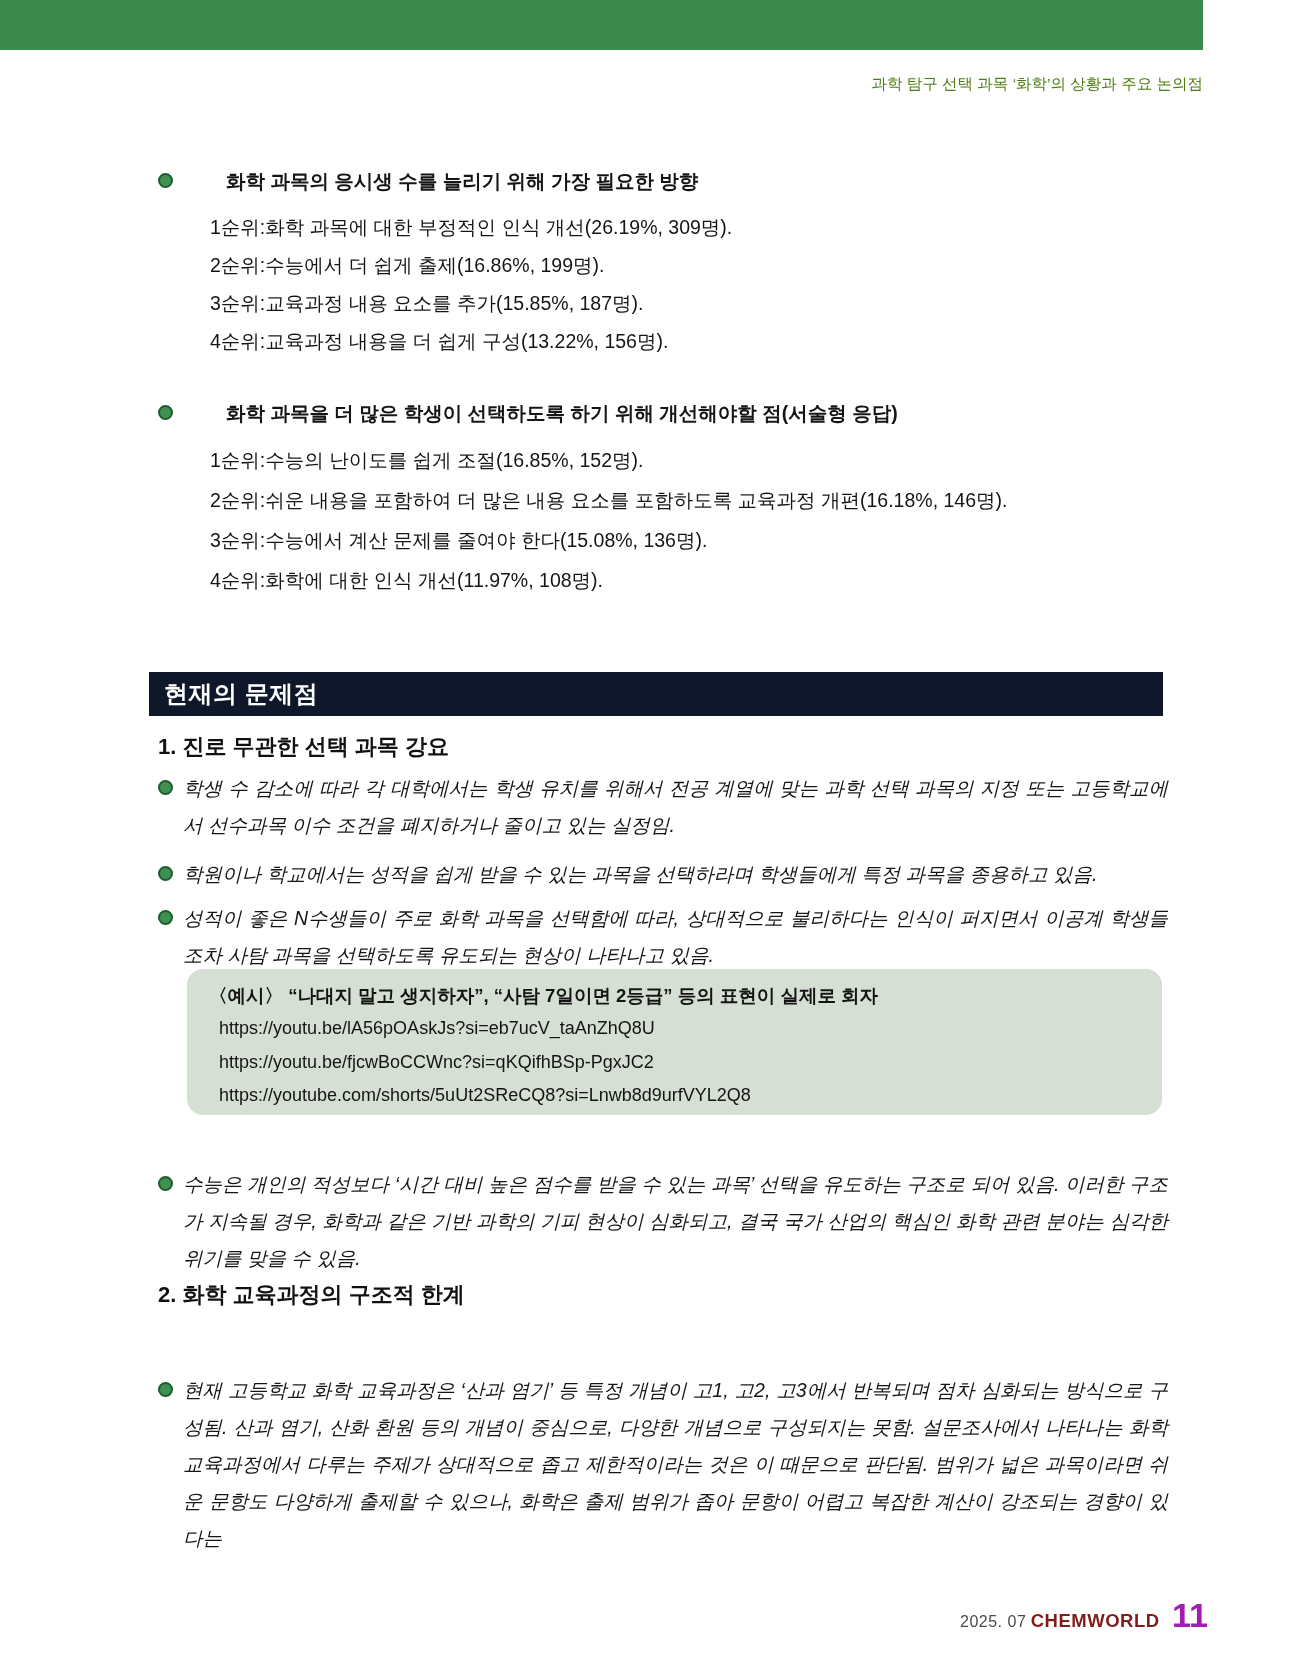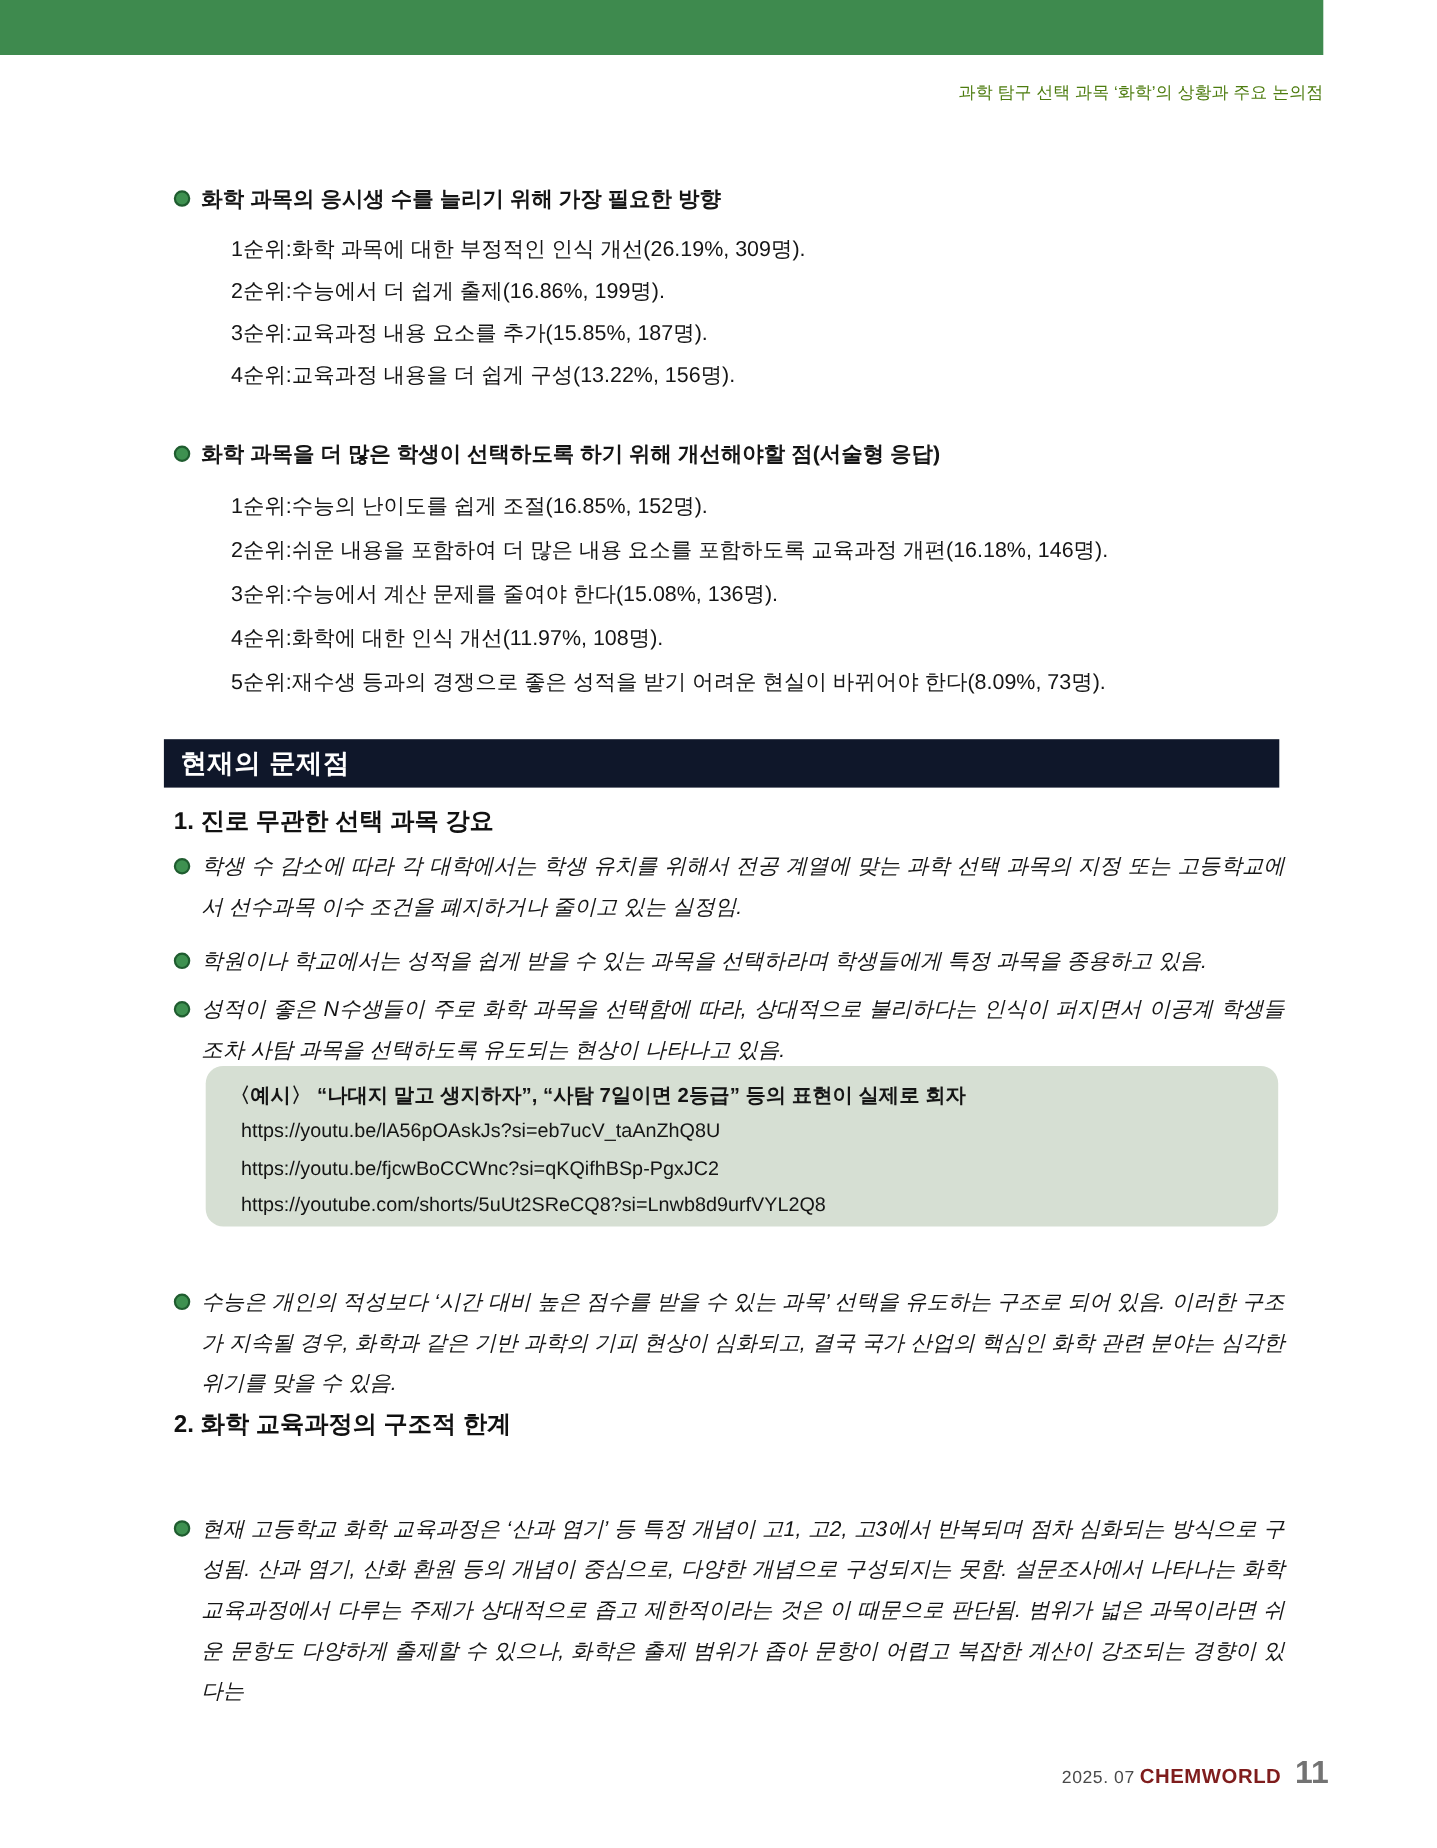--- a/index.html
+++ b/index.html
@@ -16,21 +16,21 @@
     position:absolute;left:0;top:74px;width:1203px;
     text-align:right;font-size:15.5px;color:#4d7c0f;font-weight:500;
   }
 
   .dot{
     display:inline-block;width:11px;height:11px;border-radius:50%;
     background:#3e9150;border:2px solid #1f5c2f;box-sizing:content-box;
   }
 
   .survey-block{position:absolute;left:158px;width:1012px;}
-  .survey-block .head-row{display:flex;align-items:flex-start;font-size:19.5px;font-weight:600;line-height:26px;}
+  .survey-block .head-row{display:flex;align-items:flex-start;font-size:19.5px;font-weight:600;line-height:26px;gap:43px;}
   .survey-block .head-row .dot{flex:0 0 auto;margin-right:10px;margin-top:5px;}
   .survey-items{list-style:none;margin:14px 0 0 0;padding:0 0 0 52px;}
   .survey-items li{font-size:19.5px;font-weight:500;}
   .sb1 .survey-items li{line-height:38px;}
   .sb2 .survey-items li{line-height:40px;}
 
   .section-bar{
     position:absolute;left:149px;top:672px;width:1014px;height:44px;
     background:#0f172a;display:flex;align-items:center;box-sizing:border-box;padding-left:15px;
   }
@@ -52,21 +52,21 @@
   }
   .example-box .box-title{font-size:18.5px;font-weight:600;line-height:33px;color:#141414;}
   .example-box .box-links{list-style:none;margin:0;padding:0 0 0 10px;}
   .example-box .box-links li{font-size:18px;font-weight:500;line-height:33.5px;color:#141414;}
 
   .footer{
     position:absolute;left:0;top:1596px;width:1208px;text-align:right;white-space:nowrap;
   }
   .footer .f-date{font-size:16px;font-weight:400;color:#4a4a4a;letter-spacing:0.5px;margin-left:10px;}
   .footer .f-brand{font-size:18.5px;font-weight:700;color:#7f1d1d;letter-spacing:0.5px;margin-left:0;}
-  .footer .f-page{font-size:29px;font-weight:700;color:#737373;margin-left:8px;}
+  .footer .f-page{font-size:34px;font-weight:700;color:#a21caf;margin-left:8px;}
 </style>
 </head>
 <body>
 
 <div class="page">
 
   <div class="topbar"></div>
 
   <div class="running-head">과학 탐구 선택 과목 ‘화학’의 상황과 주요 논의점</div>
 
@@ -86,21 +86,20 @@
   <div class="survey-block sb2" style="top:400px;">
     <div class="head-row">
       <span class="dot"></span>
       <span>화학 과목을 더 많은 학생이 선택하도록 하기 위해 개선해야할 점(서술형 응답)</span>
     </div>
     <ul class="survey-items">
       <li>1순위:수능의 난이도를 쉽게 조절(16.85%, 152명).</li>
       <li>2순위:쉬운 내용을 포함하여 더 많은 내용 요소를 포함하도록 교육과정 개편(16.18%, 146명).</li>
       <li>3순위:수능에서 계산 문제를 줄여야 한다(15.08%, 136명).</li>
       <li>4순위:화학에 대한 인식 개선(11.97%, 108명).</li>
-      <li>5순위:재수생 등과의 경쟁으로 좋은 성적을 받기 어려운 현실이 바뀌어야 한다(8.09%, 73명).</li>
     </ul>
   </div>
 
   <div class="section-bar">
     <span class="bar-title">현재의 문제점</span>
   </div>
 
   <div class="sub-heading" style="top:732px;">1. 진로 무관한 선택 과목 강요</div>
 
   <div class="para" style="top:770px;">

